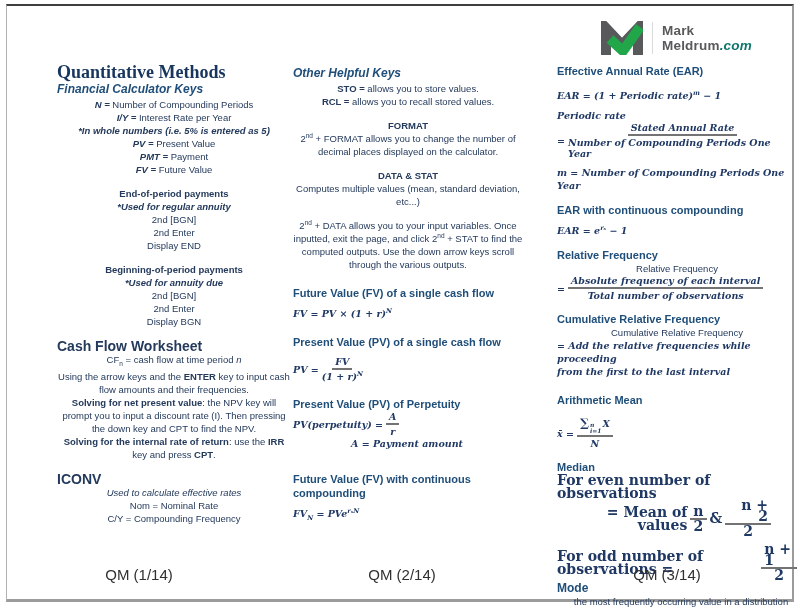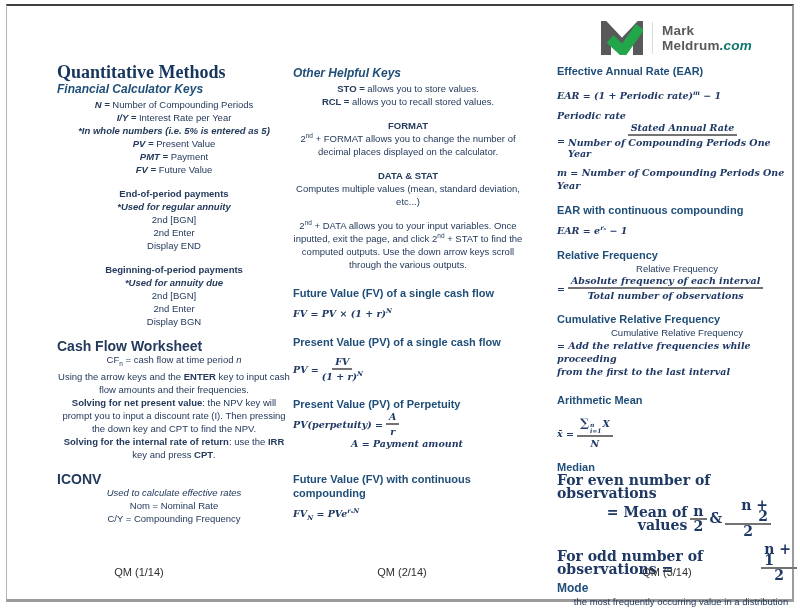--- a/index.html
+++ b/index.html
@@ -34,21 +34,21 @@
   .lims{display:inline-flex;flex-direction:column;align-items:flex-start;font-size:6px;line-height:6px;font-style:italic;margin:0 1px;}
   .serifline{font-family:"DejaVu Serif",serif;font-weight:bold;font-size:14px;color:#1f3864;line-height:13px;}
   .right-eq{text-align:right;padding-right:26px;}
   .indent{padding-left:8px;}
 
   .logo{position:absolute;left:594px;top:15px;display:flex;align-items:center;}
   .logo-divider{width:1px;height:32px;background:#d9d9d9;margin:0 9px 0 9px;}
   .logo-text{font-size:13.5px;font-weight:bold;color:#58595b;line-height:15px;letter-spacing:0.2px;}
   .logo-text .tld{color:#0f766e;font-style:italic;}
 
-  .footer-item{position:absolute;top:560px;width:120px;text-align:center;font-size:11px;color:#303030;}
+  .footer-item{position:absolute;top:560px;width:120px;text-align:center;font-size:15px;color:#303030;}
   .f1{left:72px;}.f2{left:335px;}.f3{left:600px;}
 </style>
 </head>
 <body>
 
 <div class="page">
 
   <div class="logo">
     <svg width="42" height="34" viewBox="0 0 42 34">
       <path d="M5 34 L5 7 L21 24 L37 7 L37 34" fill="none" stroke="#58595b" stroke-width="10" stroke-linejoin="miter"></path>

